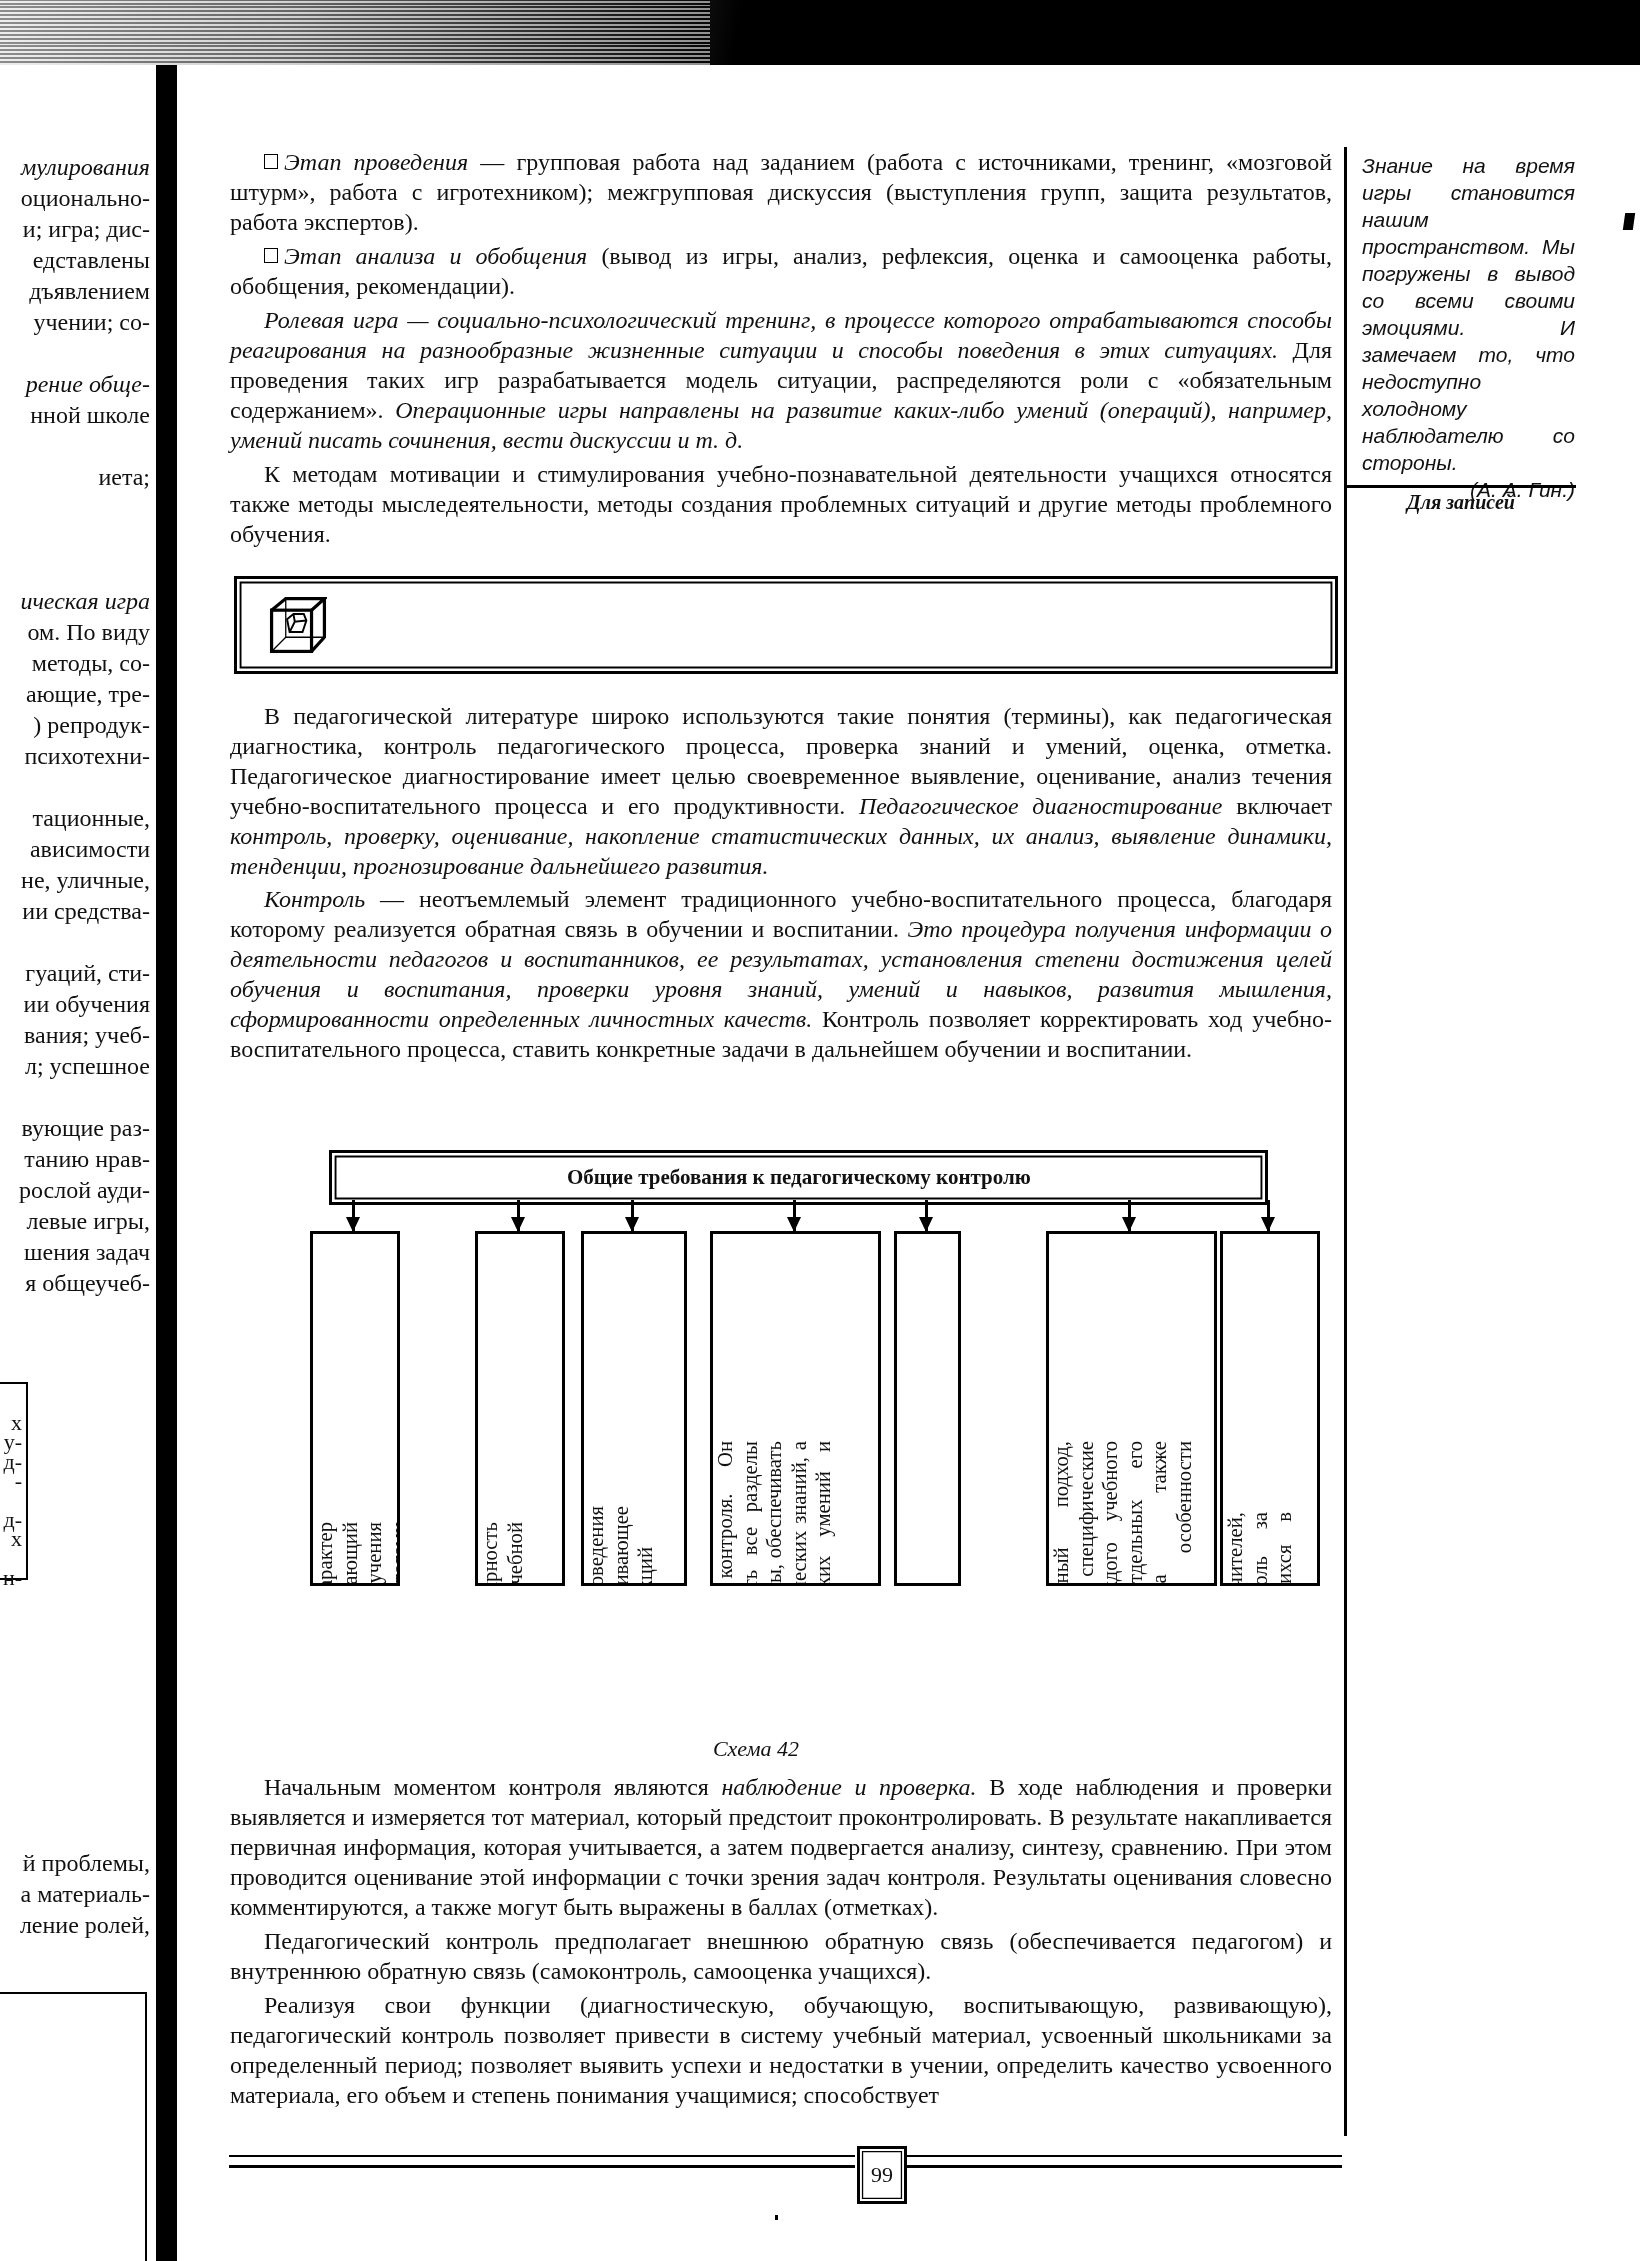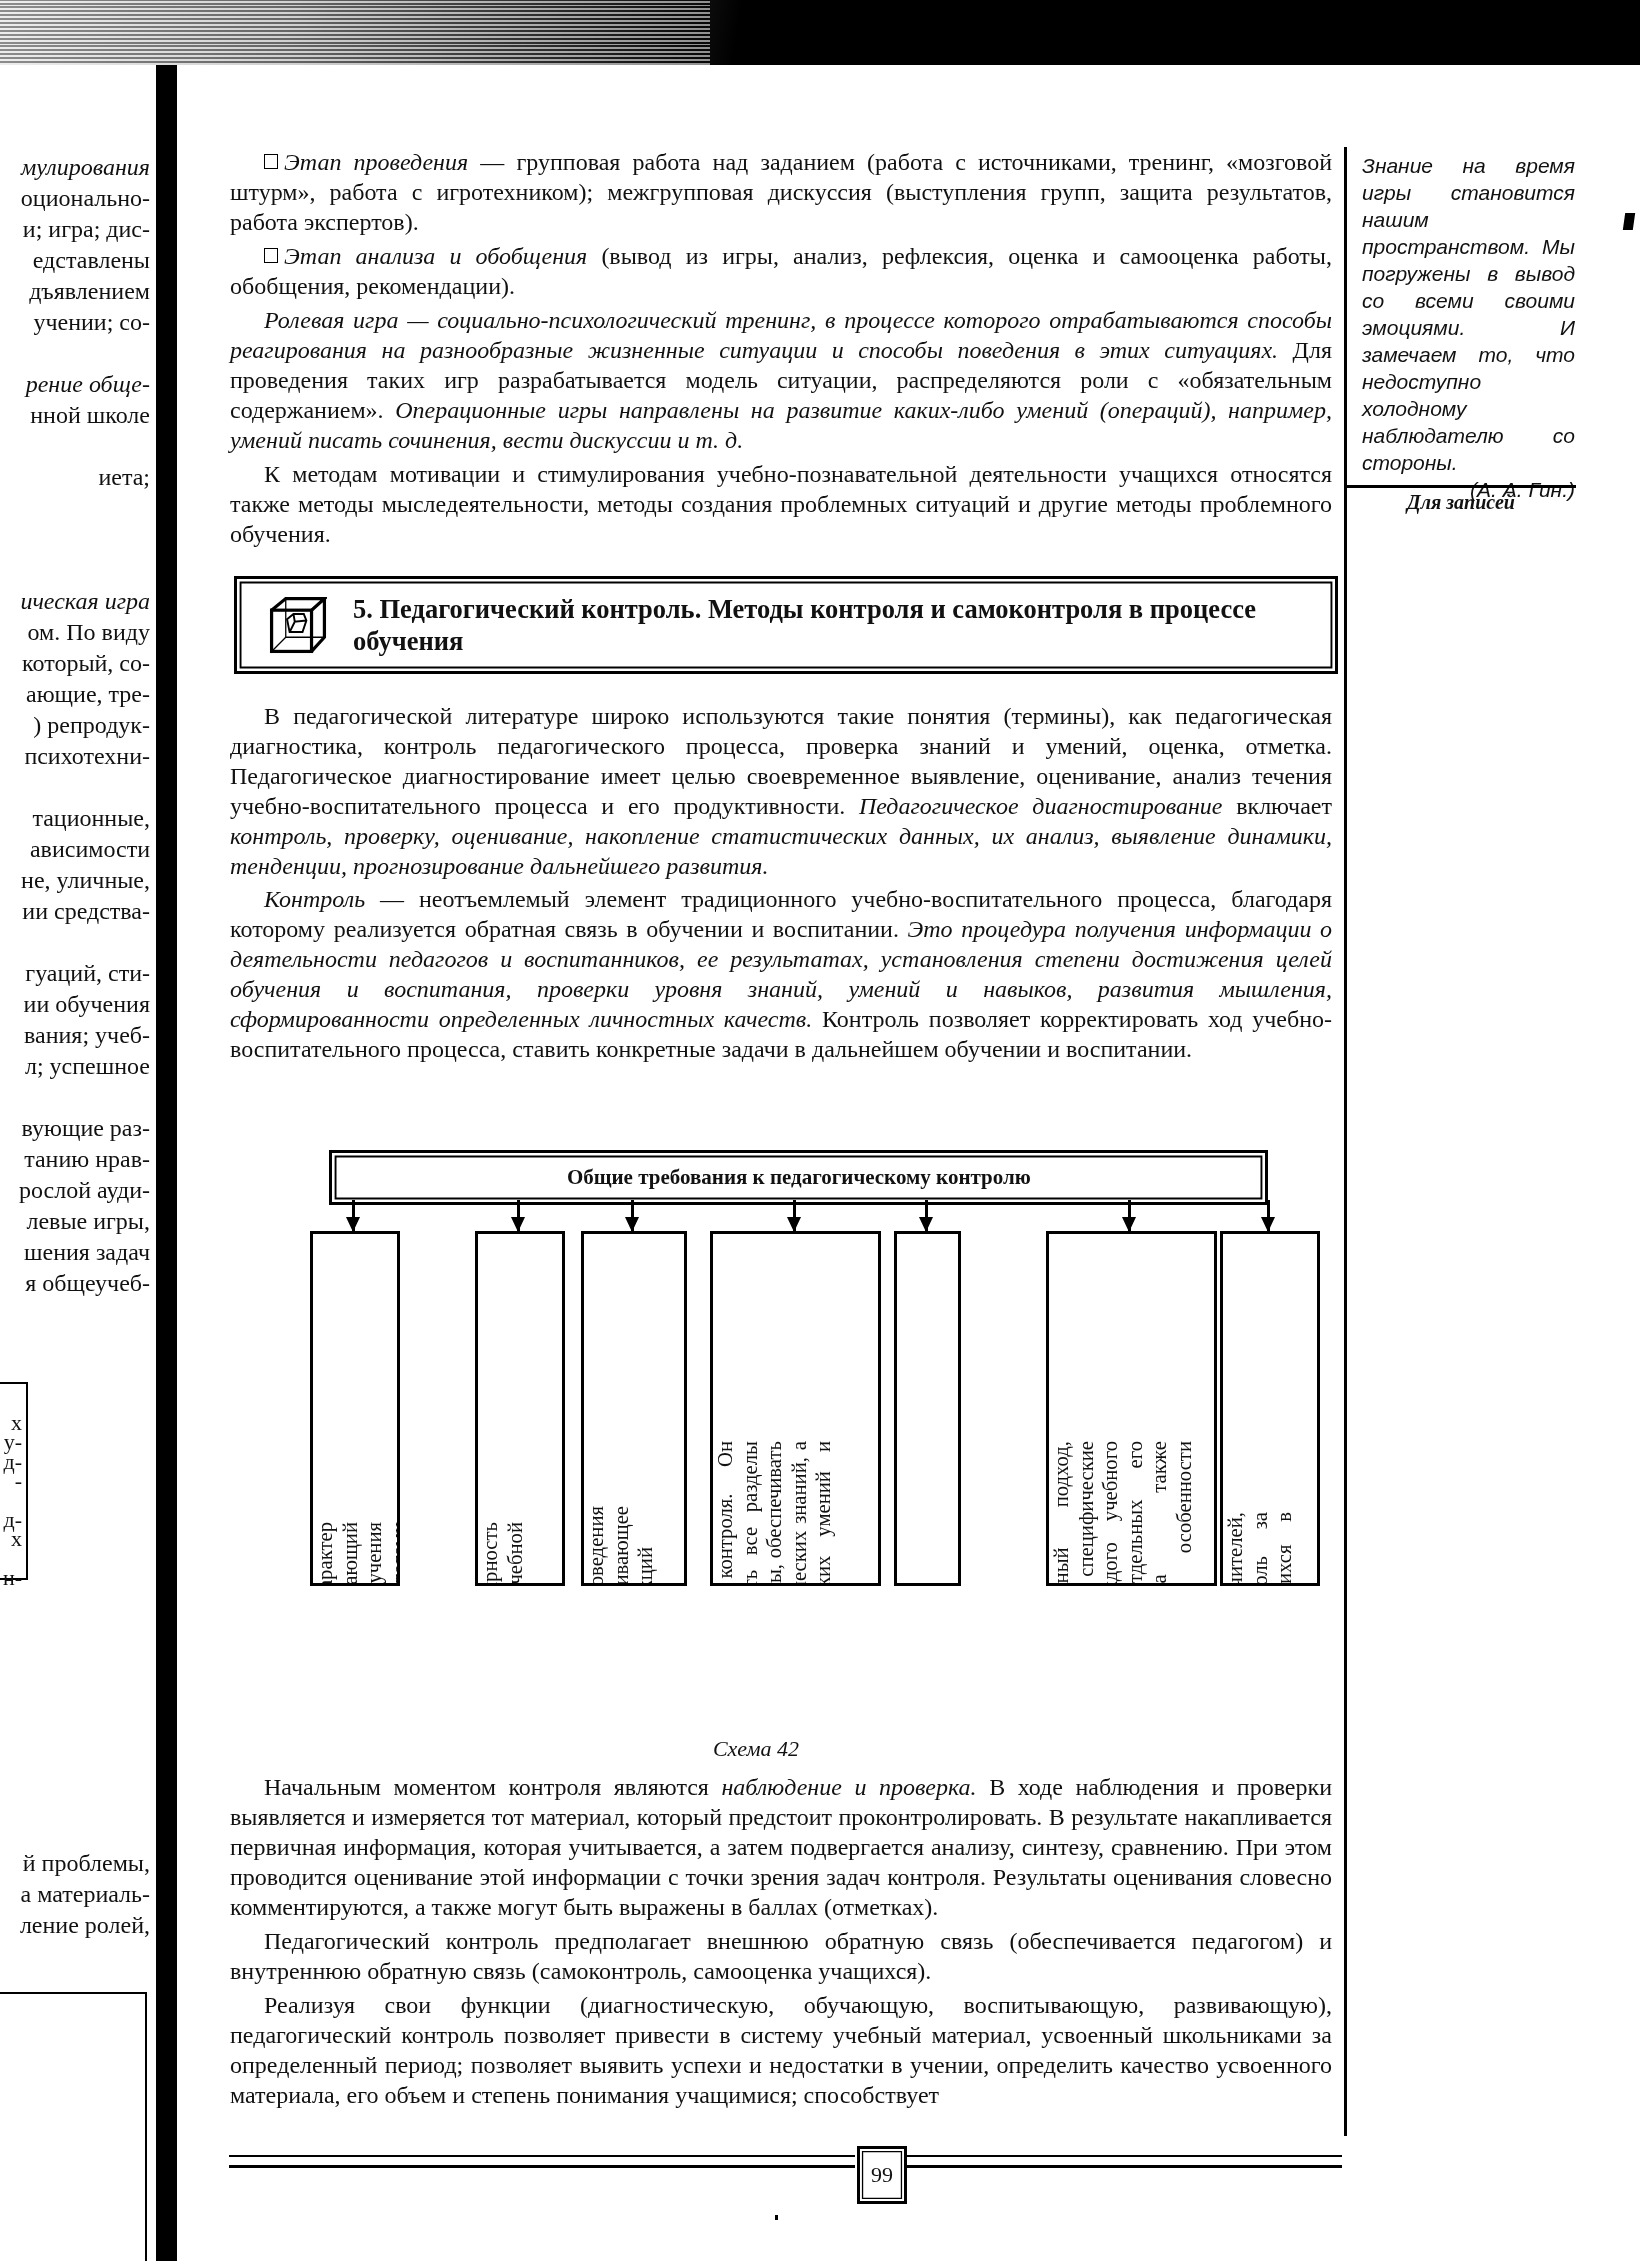--- a/index.html
+++ b/index.html
@@ -69,21 +69,21 @@
     <div>&nbsp;</div>
     <div class="it">рение обще-</div>
     <div>нной школе</div>
     <div>&nbsp;</div>
     <div>иета;</div>
     <div>&nbsp;</div>
     <div>&nbsp;</div>
     <div>&nbsp;</div>
     <div class="it">ическая игра</div>
     <div>ом. По виду</div>
-    <div>который, со-</div>
+    <div>методы, со-</div>
     <div>ающие, тре-</div>
     <div>) репродук-</div>
     <div>психотехни-</div>
     <div>&nbsp;</div>
     <div>тационные,</div>
     <div>ависимости</div>
     <div>не, уличные,</div>
     <div>ии средства-</div>
     <div>&nbsp;</div>
     <div>гуаций, сти-</div>
@@ -134,21 +134,20 @@
 
 <div class="section-head">
   <svg class="cube" viewBox="0 0 90 90">
     <g fill="none" stroke="#000">
       <rect x="4" y="22" width="62" height="64" stroke-width="5"></rect>
       <path d="M4 22 L26 4 L86 4 L66 22 M86 4 L86 64 L66 86" stroke-width="5"></path>
       <path d="M26 4 L26 64 L86 64 M26 64 L4 86" stroke-width="2"></path>
       <path d="M28 36 L38 28 L54 28 L58 38 L52 56 L32 56 Z M38 28 L40 40 L58 38 M40 40 L32 56" stroke-width="3"></path>
     </g>
   </svg>
-  <div class="title">5. Педагогический контроль. Методы контроля и самоконтроля в процессе обучения</div>
 </div>
 
 <div class="main" style="top:701px" id="sectionBody">
     <p style="margin-top: 0px;"><span>В педагогической литературе широко используются такие понятия (термины), как педагогическая диагностика, контроль педагогического процесса, проверка знаний и умений, оценка, отметка. Педагогическое диагностирование имеет целью своевременное выявление, оценивание, анализ течения учебно-воспитательного процесса и его продуктивности. </span><span class="it">Педагогическое диагностирование</span><span> включает </span><span class="it">контроль, проверку, оценивание, накопление статистических данных, их анализ, выявление динамики, тенденции, прогнозирование дальнейшего развития.</span></p>
     <p style="margin-top: 2.6px;"><span class="it">Контроль</span><span> — неотъемлемый элемент традиционного учебно-воспитательного процесса, благодаря которому реализуется обратная связь в обучении и воспитании. </span><span class="it">Это процедура получения информации о деятельности педагогов и воспитанников, ее результатах, установления степени достижения целей обучения и воспитания, проверки уровня знаний, умений и навыков, развития мышления, сформированности определенных личностных качеств.</span><span> Контроль позволяет корректировать ход учебно-воспитательного процесса, ставить конкретные задачи в дальнейшем обучении и воспитании.</span></p>
   </div>
 
 <div class="diagram" id="diagram">
   <div class="d-head">Общие требования к педагогическому контролю</div>
 <div class="arrow" style="left: 42px;"></div>

